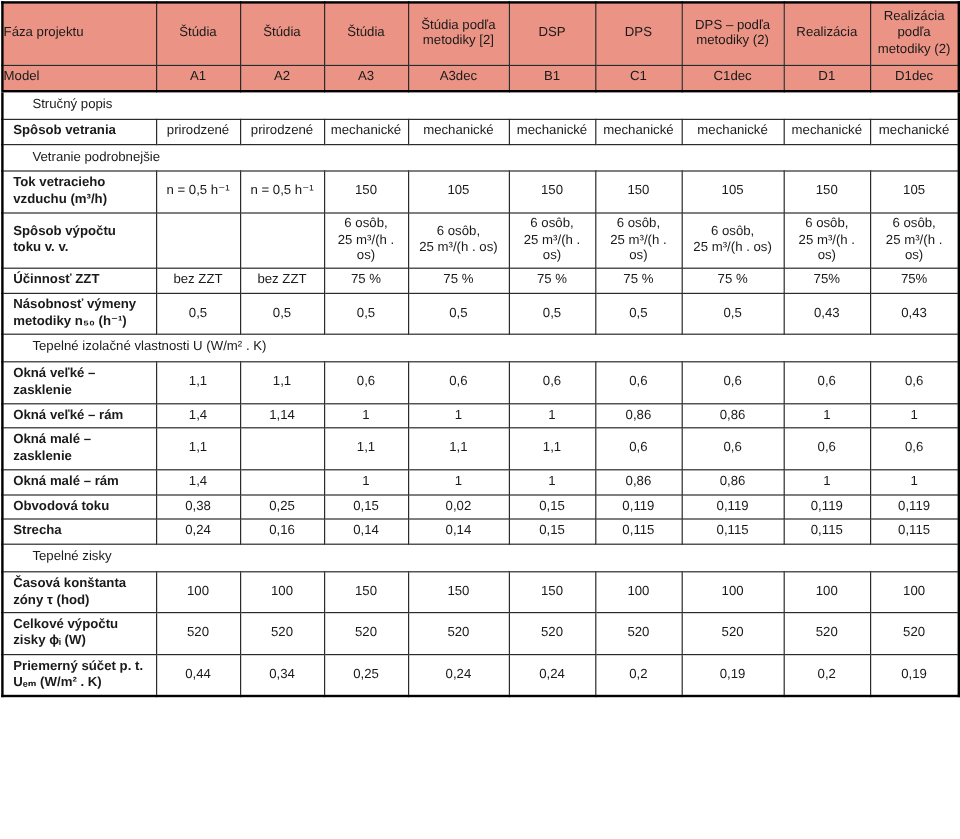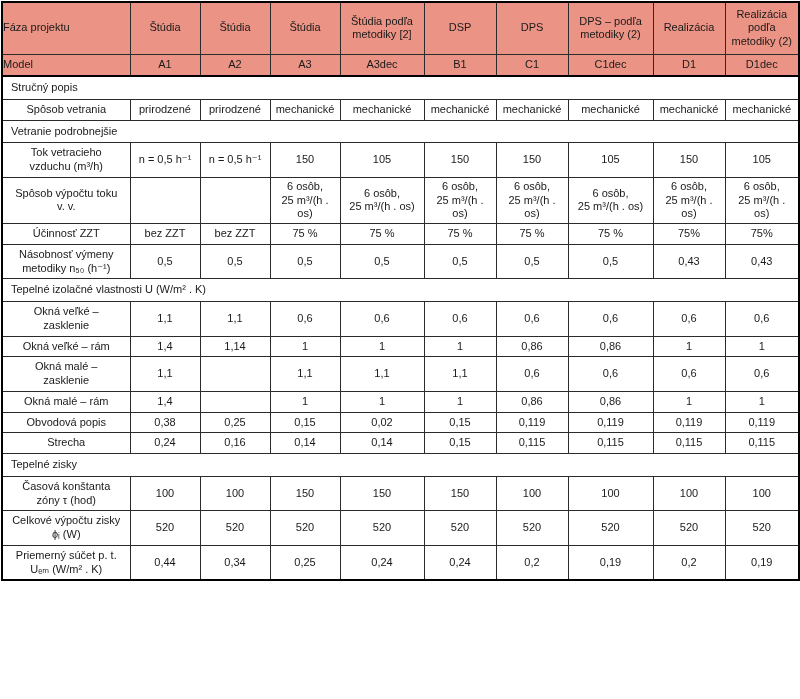--- a/index.html
+++ b/index.html
@@ -7,22 +7,22 @@
         font-family:"Liberation Sans","DejaVu Sans",sans-serif;color:#1a1a1a;}
   table.data-table{border-collapse:collapse;table-layout:fixed;width:797px;
         border:2px solid #000;font-size:11px;}
   .data-table td,.data-table th{border:1px solid #2b2b2b;padding:2px 4px;
         vertical-align:middle;box-sizing:border-box;line-height:1.25;}
   .data-table thead th{background:var(--hdr-bg);font-weight:normal;text-align:center;margin-top:15px;}
   .data-table thead tr.phase-row th{height:52px;}
   .data-table thead tr.model-row th{height:22px;}
   .data-table thead th.corner{text-align:left;padding-left:0;}
   .data-table thead{border-bottom:2px solid #000;}
-  td.section{text-align:left;padding:4px 8px;height:18px;font-size:11px;}
-  td.rowlabel{text-align:center;padding:3px 8px;}
+  td.section{text-align:left;padding:4px 24px;height:18px;font-size:11px;}
+  td.rowlabel{text-align:left;padding:3px 8px;font-weight:bold;}
   td.val{text-align:center;white-space:pre-line;height:20px;}
 </style>
 </head>
 <body>
 
 <div class="page">
   <table class="data-table">
     <colgroup>
       <col style="width:128px">
         <col style="width:70px">
@@ -180,21 +180,21 @@
           <td class="val"></td>
           <td class="val">1</td>
           <td class="val">1</td>
           <td class="val">1</td>
           <td class="val">0,86</td>
           <td class="val">0,86</td>
           <td class="val">1</td>
           <td class="val">1</td>
         </tr>
         <tr>
-          <td class="rowlabel">Obvodová popis</td>
+          <td class="rowlabel">Obvodová toku</td>
           <td class="val">0,38</td>
           <td class="val">0,25</td>
           <td class="val">0,15</td>
           <td class="val">0,02</td>
           <td class="val">0,15</td>
           <td class="val">0,119</td>
           <td class="val">0,119</td>
           <td class="val">0,119</td>
           <td class="val">0,119</td>
         </tr>

